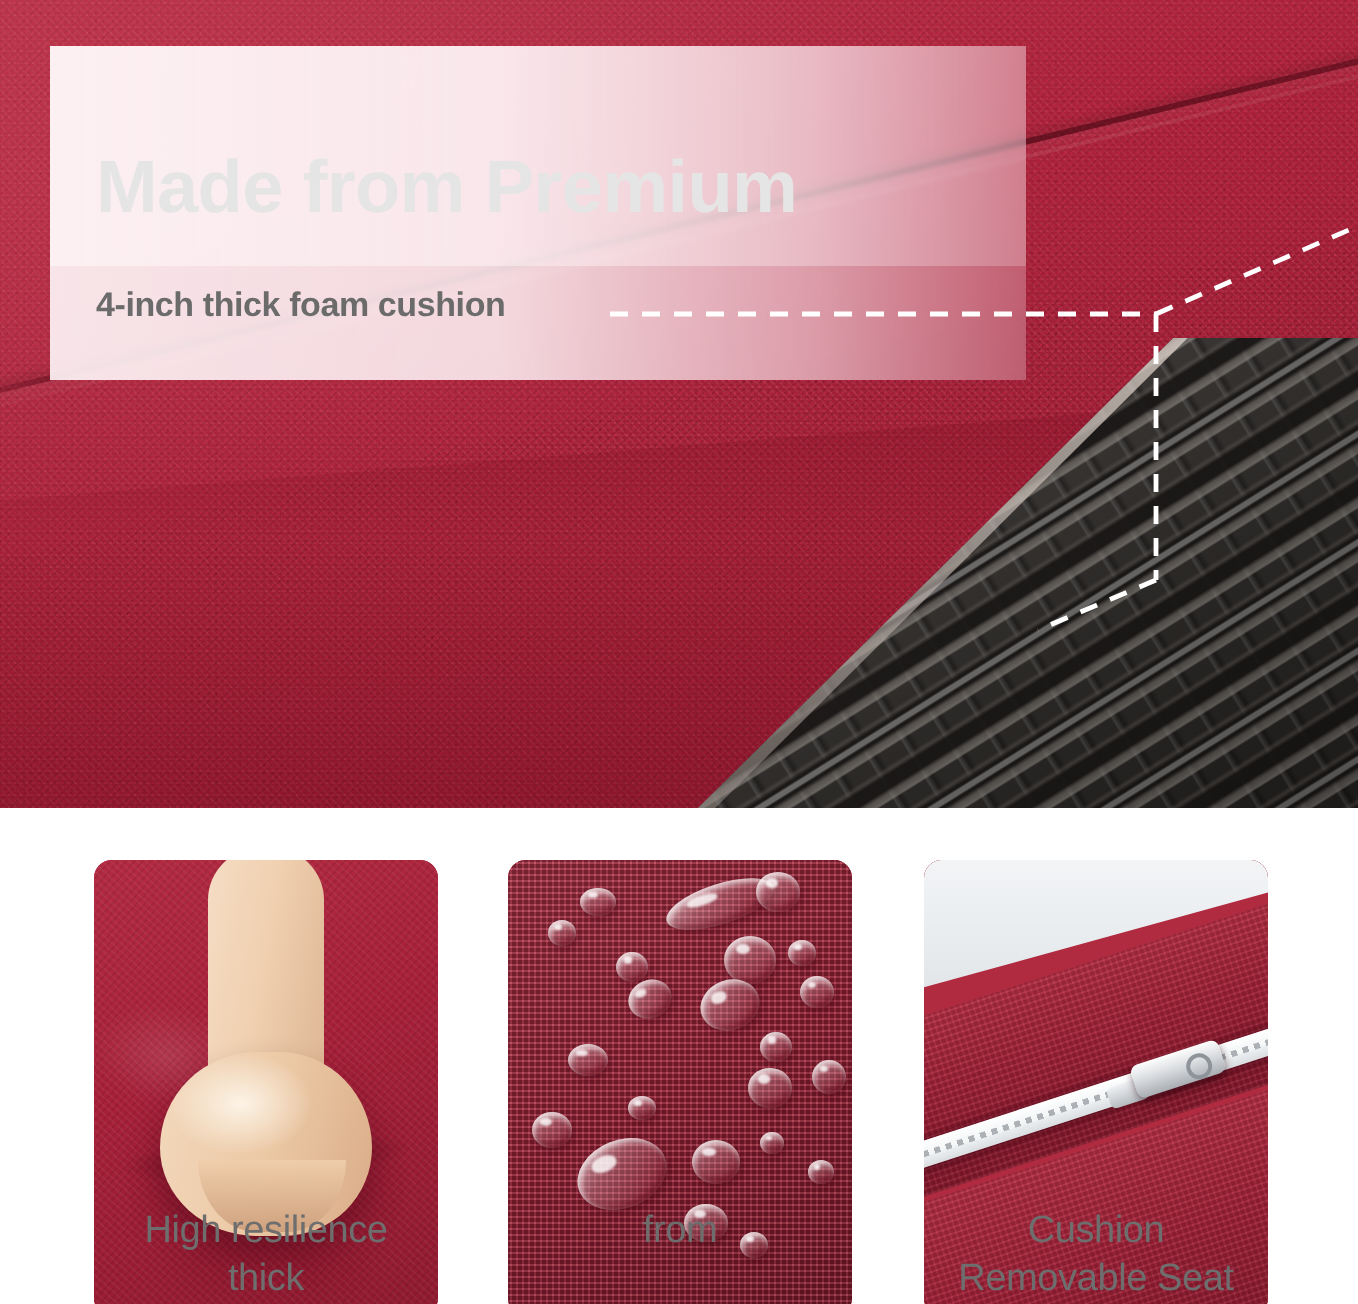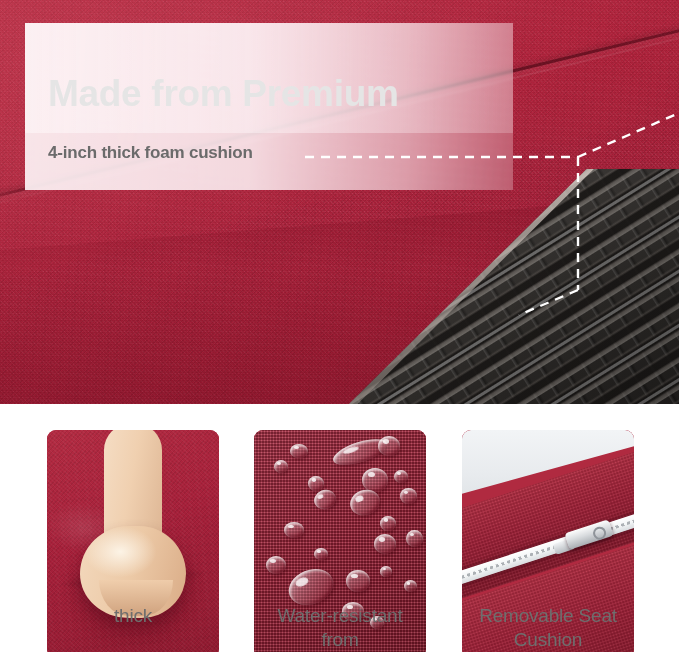--- a/index.html
+++ b/index.html
@@ -349,25 +349,25 @@
               <div class="bandtex"></div>
             </div>
           <div class="t3-zip"></div>
           <div class="t3-tab"></div>
           <div class="t3-pull"></div>
         </div>
       </div>
     </div>
 
     <div class="caption" style="left:47px;">
+      <div>High resilience</div>
       <div>thick</div>
     </div>
     <div class="caption" style="left:254px;">
-      <div>Water-resistant</div>
       <div>from</div>
     </div>
     <div class="caption" style="left:462px;">
+      <div>Cushion</div>
       <div>Removable Seat</div>
-      <div>Cushion</div>
     </div>
 
   </div>
 </div>
 
 </body></html>

